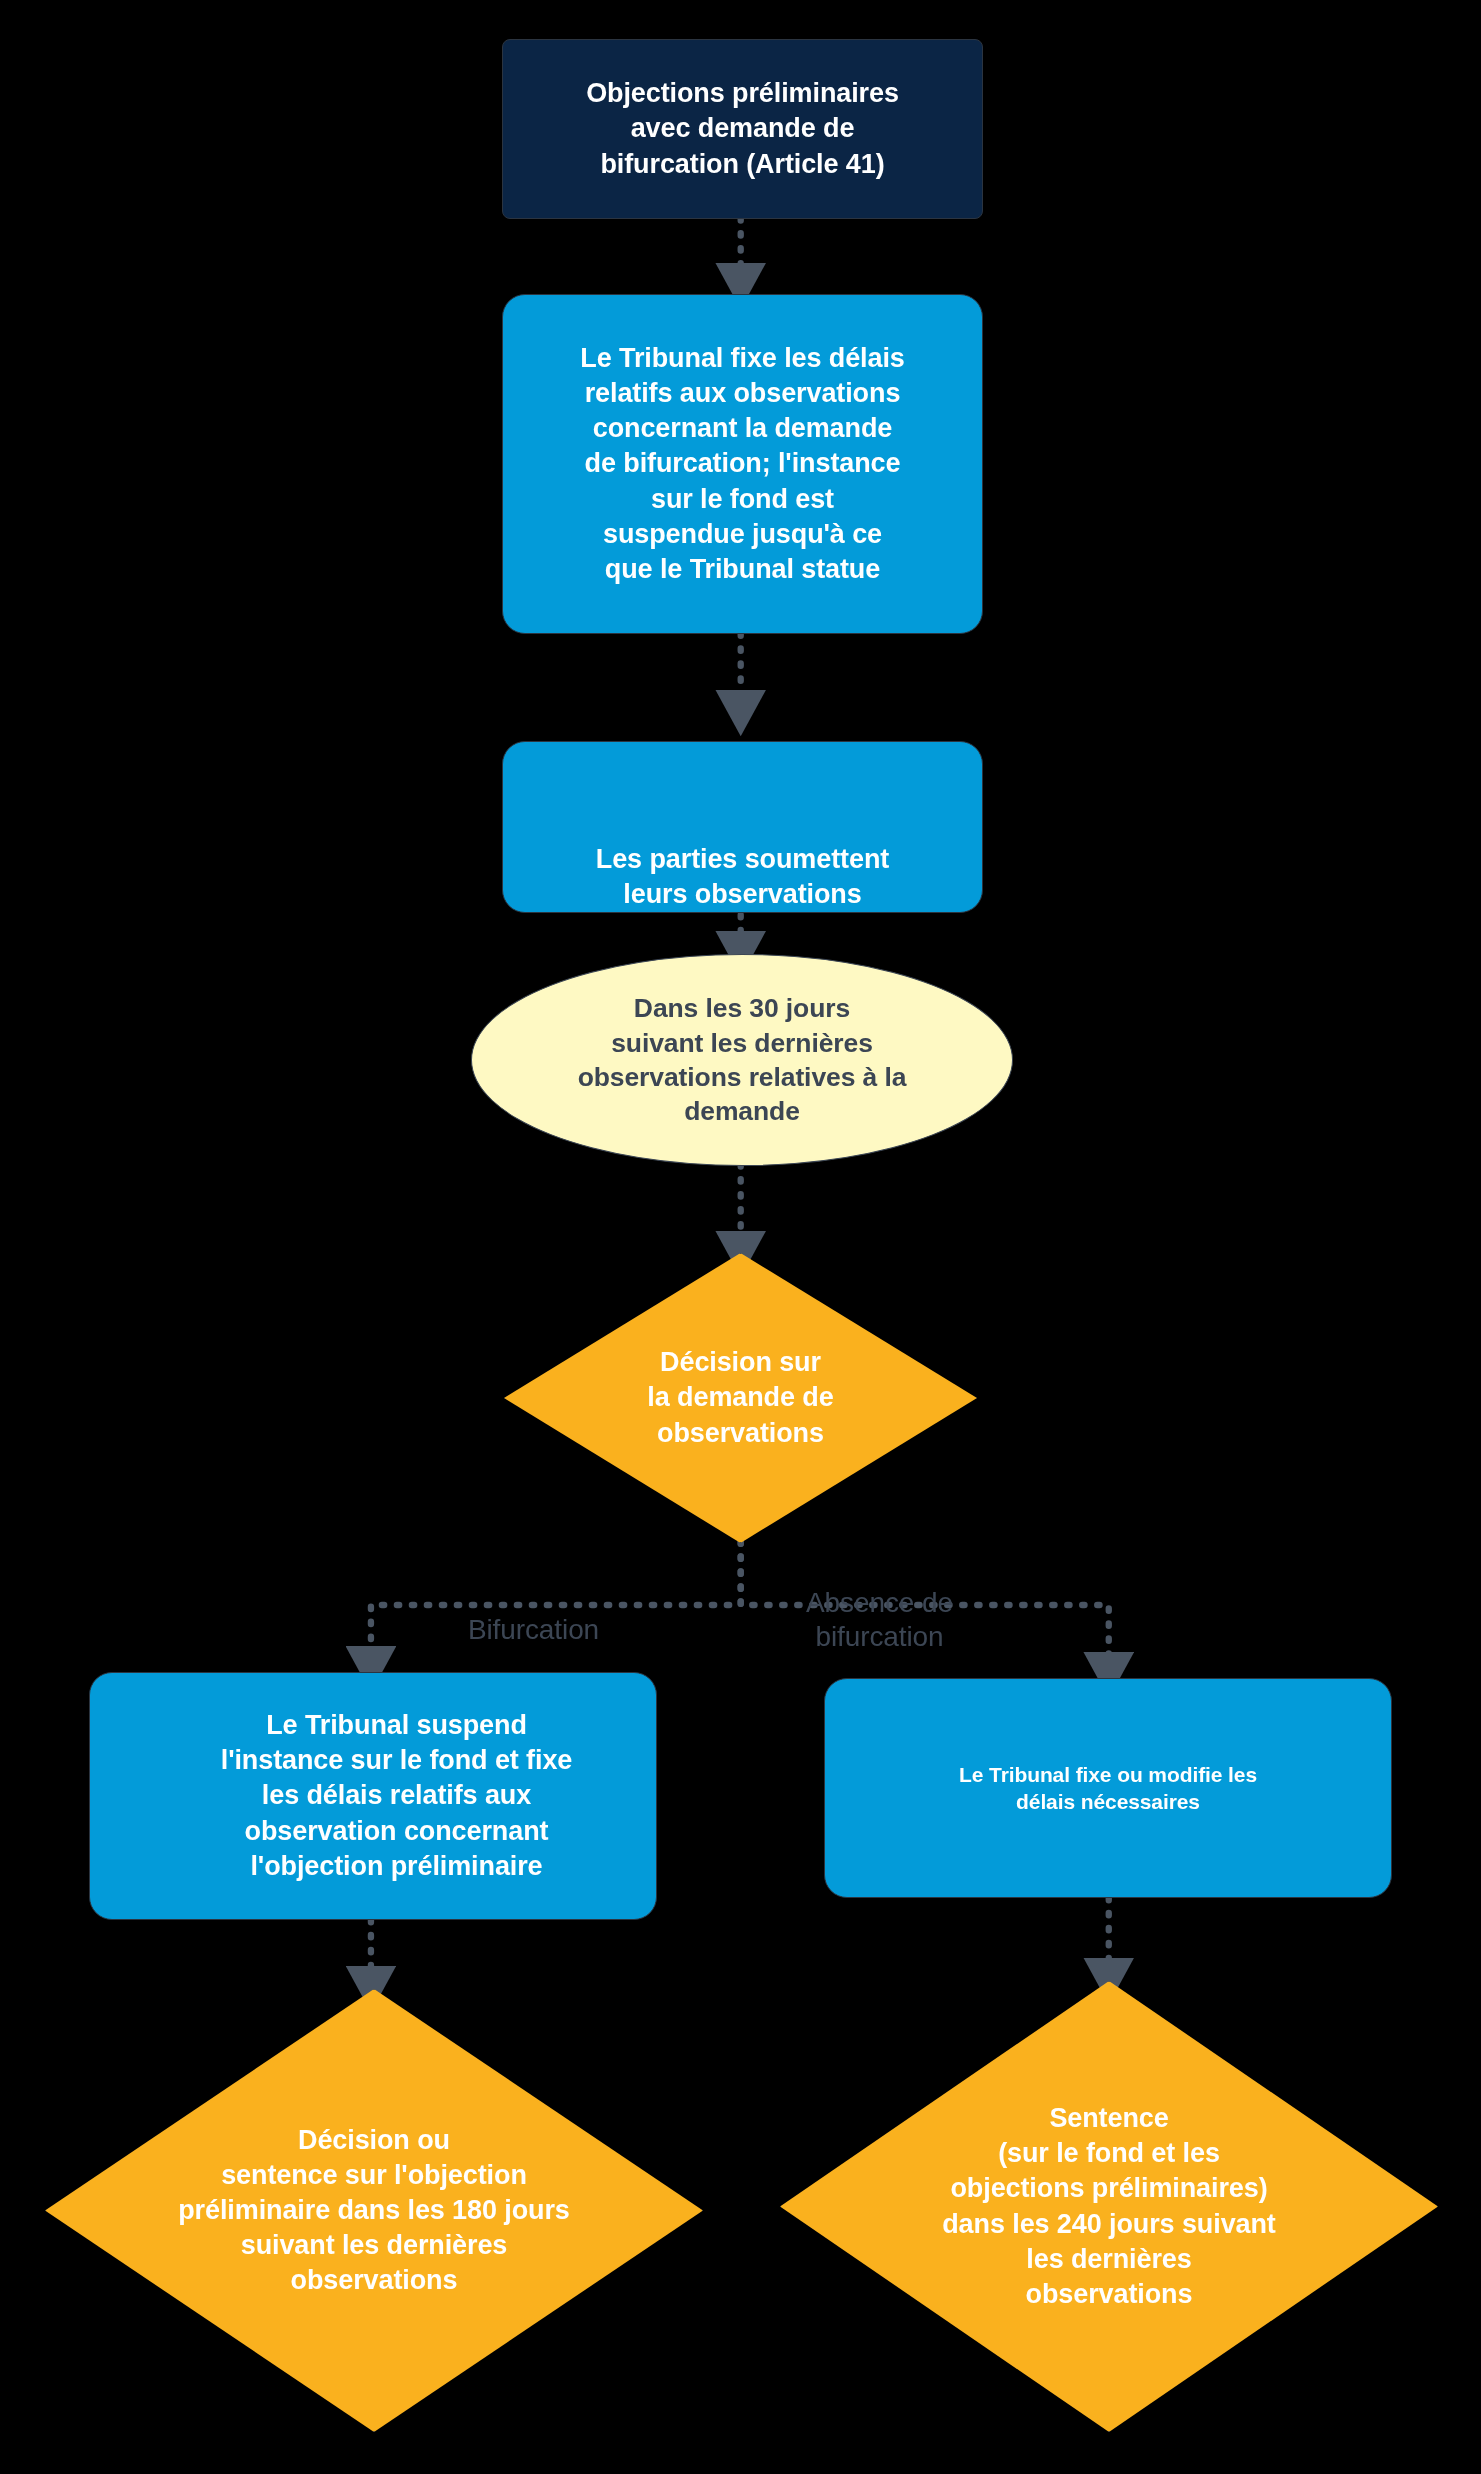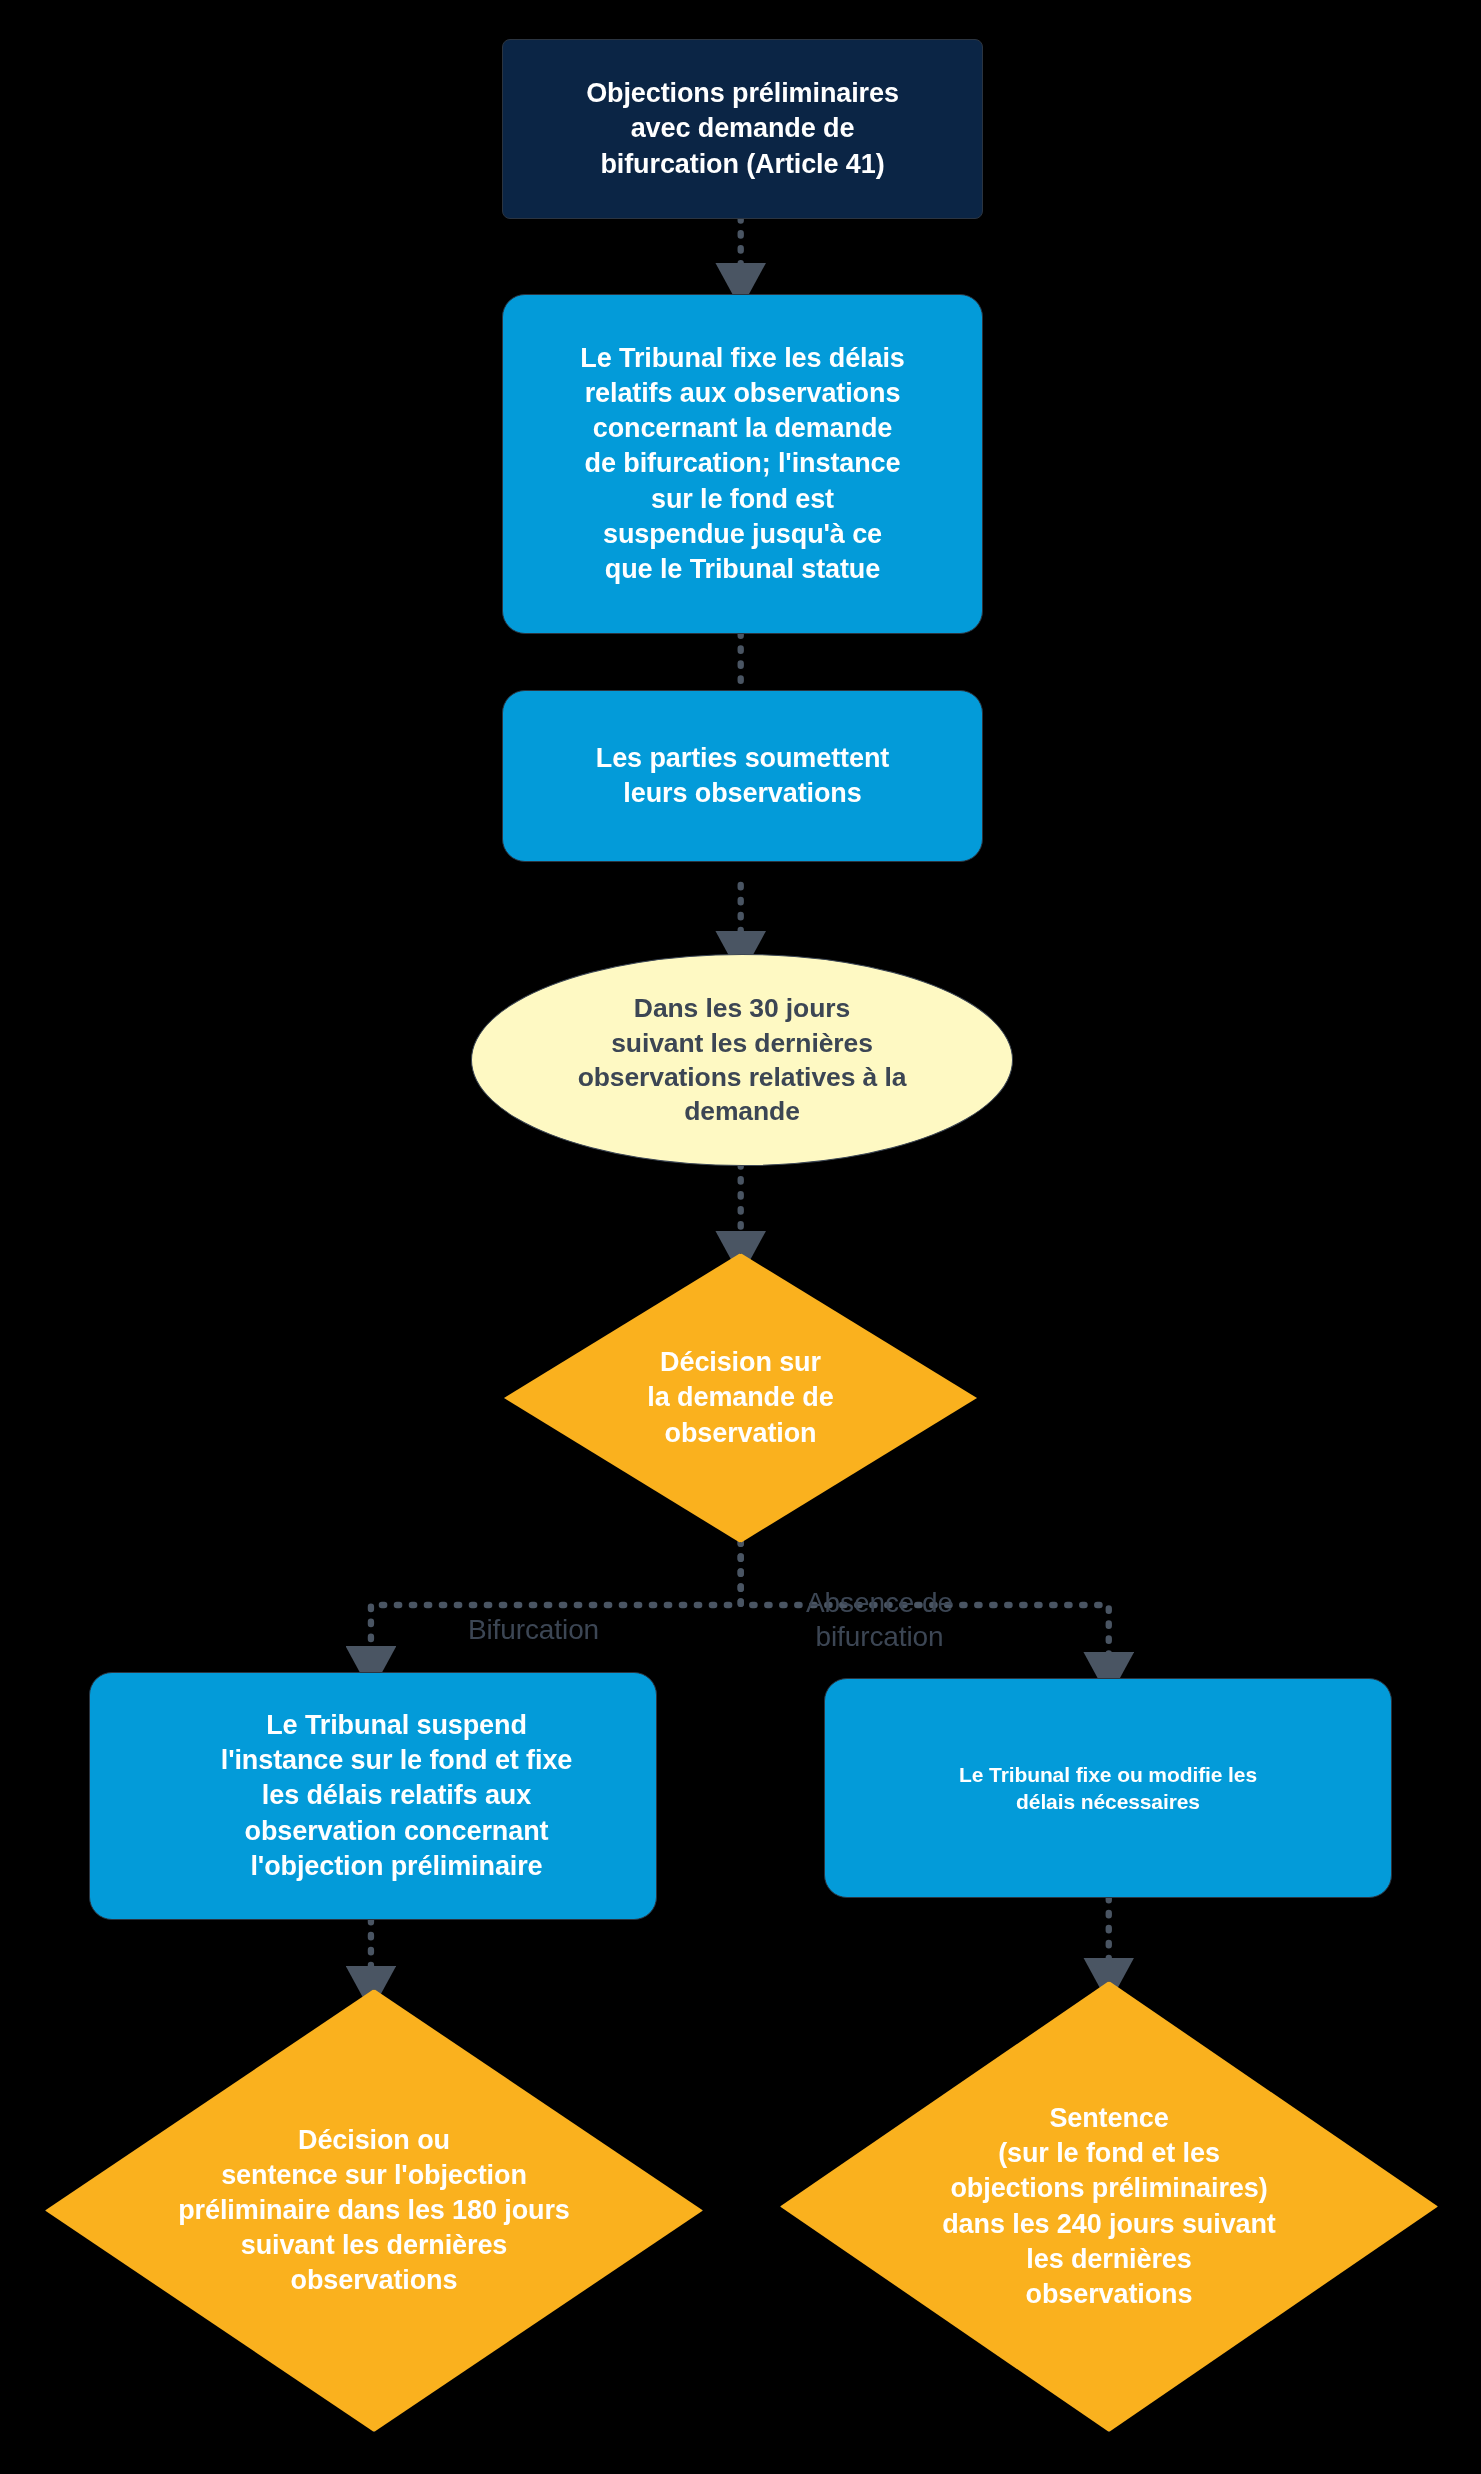--- a/index.html
+++ b/index.html
@@ -133,37 +133,37 @@
   <div class="node rect process" style="left:502px; top:294px; width:481px; height:340px; font-size:27px;">
     <span class="label">Le Tribunal fixe les délais
 relatifs aux observations
 concernant la demande
 de bifurcation; l'instance
 sur le fond est
 suspendue jusqu'à ce
 que le Tribunal statue</span>
   </div>
 
-  <div class="node rect process" style="left:502px; top:690px; width:481px; height:172px; font-size:27px;">
+  <div class="node rect process" style="left:502px; top:741px; width:481px; height:172px; font-size:27px;align-items:flex-end;">
     <span class="label">Les parties soumettent
 leurs observations</span>
   </div>
 
   <div class="node ellipse" style="left:471px; top:954px; width:542px; height:212px; font-size:26.5px;">
     <span class="label" style="padding:0 35px; box-sizing:border-box;">Dans les 30 jours
 suivant les dernières
 observations relatives à la
 demande</span>
   </div>
 
   <div class="node diamond" style="left:504px; top:1253px; width:473px; height:290px; font-size:27px;">
     <div class="dshape"></div>
     <span class="label">Décision sur
 la demande de
-observation</span>
+observations</span>
   </div>
 
   <div class="edge-label" style="left:424px; top:1579px; width:219px; font-size:28px;">
     <span>Bifurcation</span>
   </div>
 
   <div class="edge-label" style="left:764px; top:1552px; width:231px; font-size:28px;">
     <span style="white-space:pre-line; display:block;">Absence de
 bifurcation</span>
   </div>

